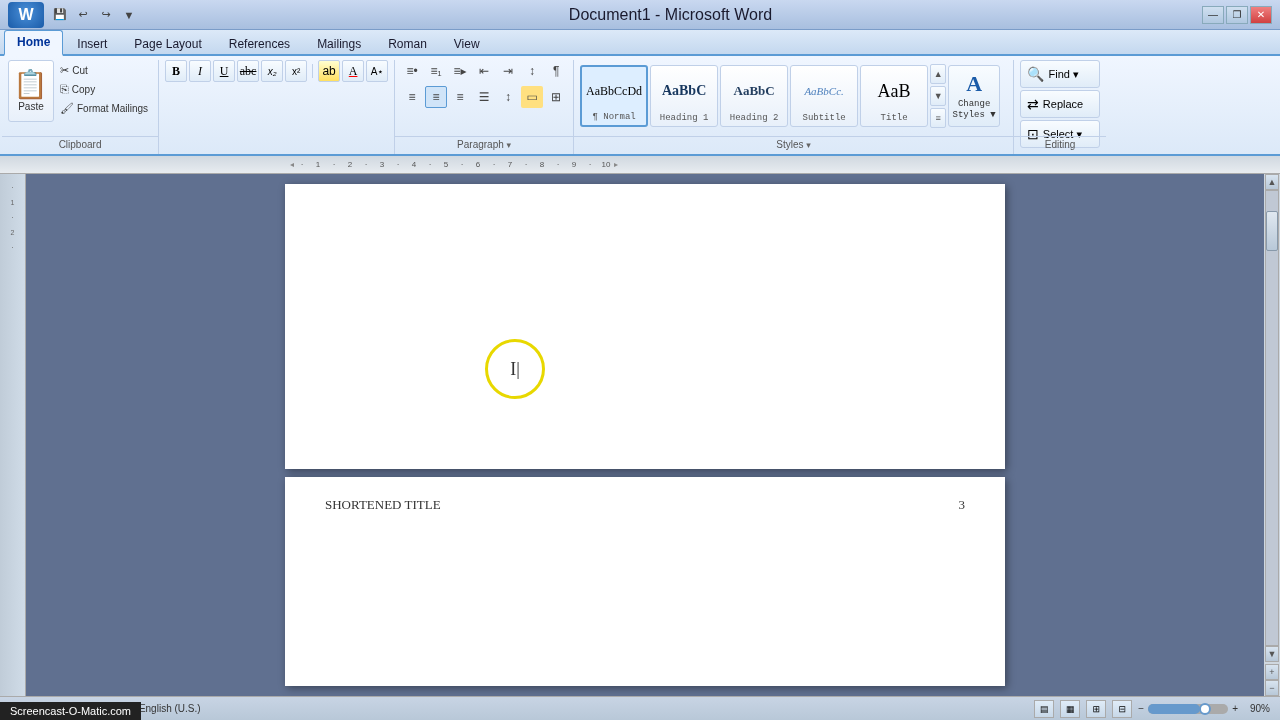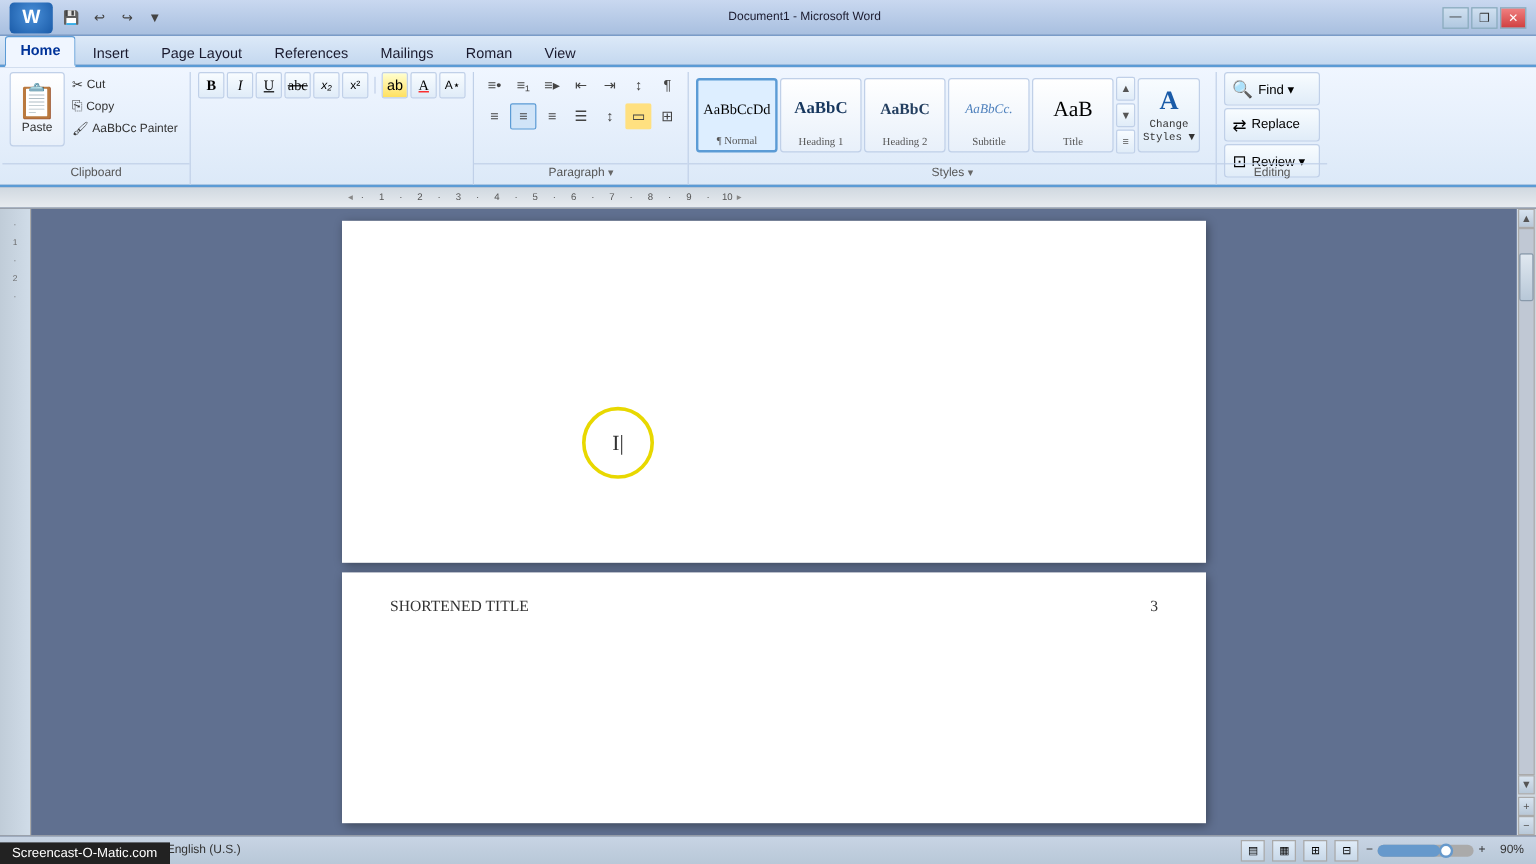--- a/index.html
+++ b/index.html
@@ -8,21 +8,21 @@
     
     #title-bar {
       background: linear-gradient(to bottom, #c9d8f0, #a8bfdf);
       height: 30px;
       display: flex;
       align-items: center;
       justify-content: space-between;
       padding: 0 8px;
       border-bottom: 1px solid #7a9cc8;
     }
-    #title-bar .title { font-size: 10px; color: #1a1a2e; font-weight: normal; flex: 1; text-align: center; }
+    #title-bar .title { font-size: 16px; color: #1a1a2e; font-weight: normal; flex: 1; text-align: center; }
     #title-bar .win-controls { display: flex; gap: 2px; }
     #title-bar .win-btn {
       width: 22px; height: 18px; border: 1px solid #8ab; background: linear-gradient(to bottom, #d0e0f0, #b0c8e0);
       display: flex; align-items: center; justify-content: center; font-size: 10px; cursor: pointer; color: #333;
     }
     #title-bar .win-btn.close { background: linear-gradient(to bottom, #f08080, #d04040); color: white; }
     #title-bar .qa-btn { width: 20px; height: 18px; display: flex; align-items: center; justify-content: center; font-size: 11px; cursor: pointer; color: #444; }
 
     
     #ribbon-tabs {
@@ -149,21 +149,21 @@
       border-radius: 2px; color: #444;
     }
     .style-item {
       display: flex; flex-direction: column; align-items: center; justify-content: center;
       width: 68px; height: 62px; border: 1px solid #c0d0e8; border-radius: 3px;
       background: linear-gradient(to bottom, #fff, #e8f0fa); cursor: pointer;
       padding: 3px; font-family: serif;
     }
     .style-item.active { border: 2px solid #5b9bd5; background: #ddeeff; }
     .style-preview { flex: 1; display: flex; align-items: center; justify-content: center; }
-    .style-label { font-size: 9px; color: #555; text-align: center; }
+    .style-label { font-size: 9px; color: #555; text-align: center; font-family: Liberation Mono, monospace; }
     .styles-scroll-btns { display: flex; flex-direction: column; gap: 2px; }
     .scroll-btn {
       width: 16px; height: 20px; border: 1px solid #c0d0e8;
       background: linear-gradient(to bottom, #f8fcff, #e0ecf8);
       cursor: pointer; display: flex; align-items: center; justify-content: center;
       font-size: 9px; color: #555; border-radius: 2px;
     }
     .change-styles-btn {
       display: flex; flex-direction: column; align-items: center; justify-content: center;
       width: 52px; height: 62px; border: 1px solid #c0d0e8; border-radius: 3px;
@@ -367,21 +367,21 @@
         <div class="mini-btn">
           <span class="mini-btn-icon">✂</span>
           <span>Cut</span>
         </div>
         <div class="mini-btn">
           <span class="mini-btn-icon">⎘</span>
           <span>Copy</span>
         </div>
         <div class="mini-btn">
           <span class="mini-btn-icon">🖌</span>
-          <span>AaBbCc Painter</span>
+          <span>Format Mailings</span>
         </div>
       </div>
     </div>
     <div class="ribbon-group-label">Clipboard</div>
   </div>
 
   <div class="ribbon-group" style="min-width:200px;">
     <div class="ribbon-group-content" style="flex-direction:column;gap:3px;">
       <div class="font-format-row">
         <div class="fmt-btn bold">B</div>
@@ -476,21 +476,21 @@
       <div class="editing-btn" style="flex-direction:row;gap:4px;width:80px;justify-content:flex-start;padding:3px 6px;">
         <span style="font-size:14px;">🔍</span>
         <span style="font-size:11px;">Find ▾</span>
       </div>
       <div class="editing-btn" style="flex-direction:row;gap:4px;width:80px;justify-content:flex-start;padding:3px 6px;">
         <span style="font-size:14px;">⇄</span>
         <span style="font-size:11px;">Replace</span>
       </div>
       <div class="editing-btn" style="flex-direction:row;gap:4px;width:80px;justify-content:flex-start;padding:3px 6px;">
         <span style="font-size:14px;">⊡</span>
-        <span style="font-size:11px;">Review ▾</span>
+        <span style="font-size:11px;">Select ▾</span>
       </div>
     </div>
     <div class="ribbon-group-label">Editing</div>
   </div>
 
 </div>
 
 <div id="ruler">
   <div class="ruler-content" style="font-size:8px;color:#555;display:flex;align-items:center;width:100%;padding-left:290px;gap:0;">
     <span style="color:#888;">◂</span>

